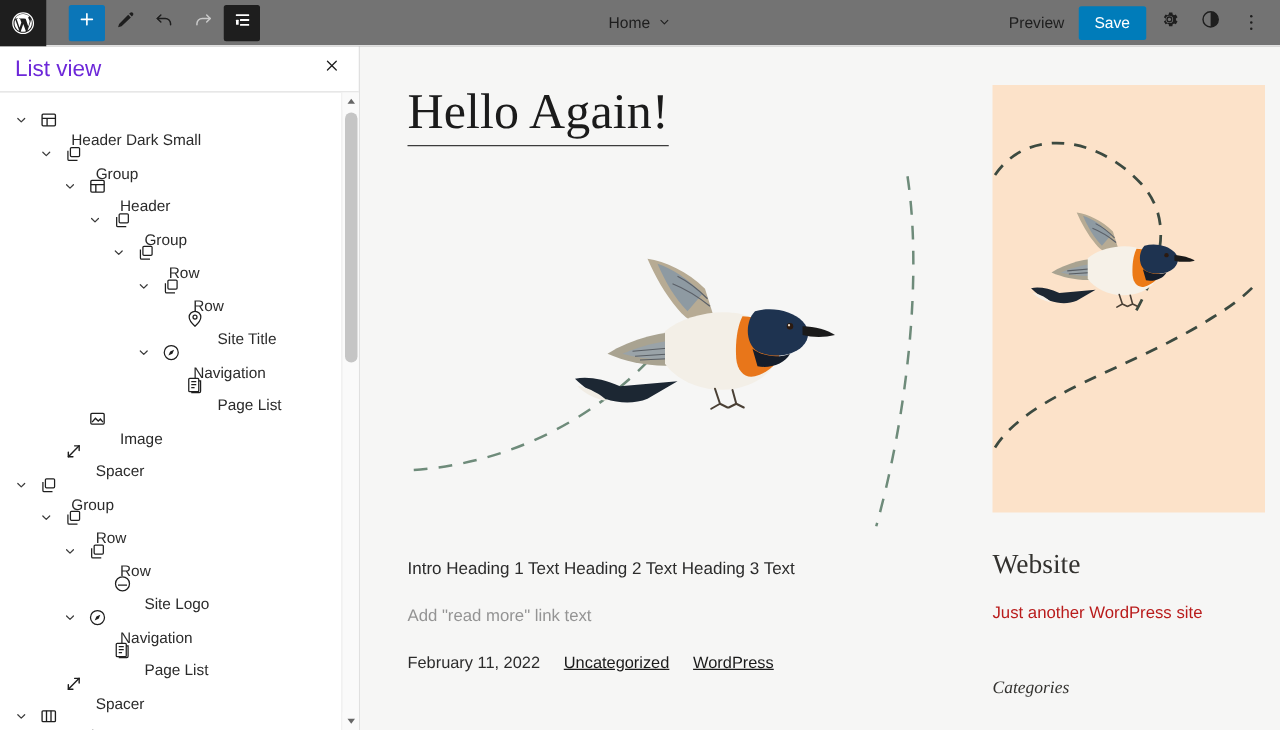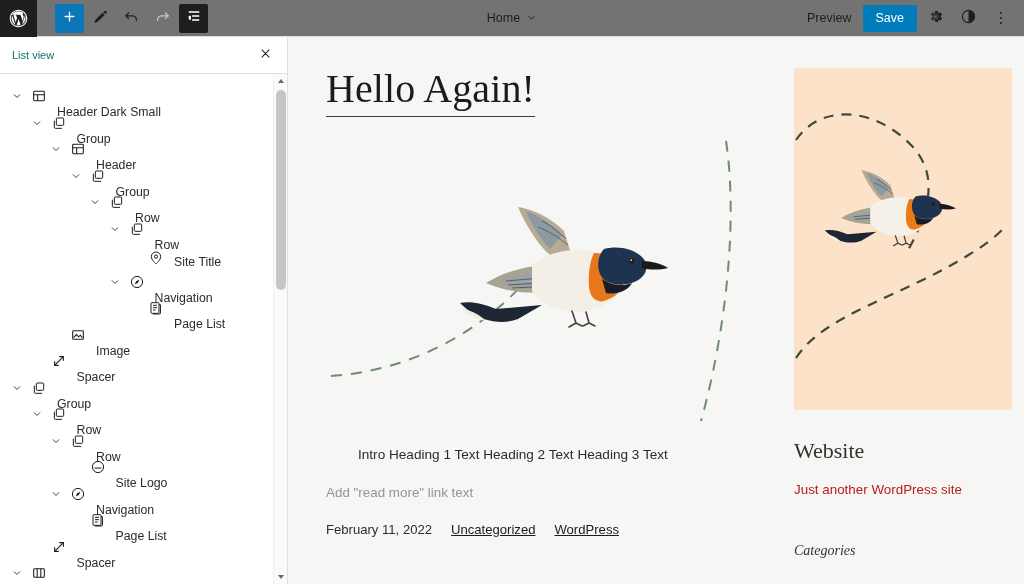--- a/index.html
+++ b/index.html
@@ -79,21 +79,21 @@
     border-right: 1px solid #e0e0e0;
     display: flex; flex-direction: column;
     position: relative;
   }
   .sb-header {
     height: 37px; min-height: 37px;
     display: flex; align-items: center;
     padding: 0 10px 0 12px;
     border-bottom: 1px solid #e0e0e0;
   }
-  .sb-title { font-size: 11px; color: #0f766e; }
+  .sb-title { font-size: 18px; color: #6d28d9; }
   .sb-close {
     margin-left: auto; width: 24px; height: 24px;
     display: flex; align-items: center; justify-content: center;
     cursor: pointer; border-radius: 2px;
   }
   .sb-scrollwrap { flex: 1; position: relative; overflow: hidden; }
   .tree { padding-top: 9px; }
   .tree-row {
     height: 26.5px;
     display: flex; align-items: center;
@@ -159,21 +159,20 @@
   }
 
   .featured-wrap {
     position: relative; height: 300px; margin-top: 14px;
   }
   .featured-wrap svg { position: absolute; inset: 0; width: 100%; height: 100%; }
 
   .excerpt {
     font-size: 13.6px; color: #2c2c2c; line-height: 1.45;
     margin-top: 14px;
-    margin-left: 32px;
   }
   .readmore {
     font-size: 13.4px; color: #949494; margin-top: 20px; cursor: text;
   }
   .meta-row {
     display: flex; align-items: center; gap: 19px;
     margin-top: 22px; font-size: 13.1px; color: #2c2c2c;
   }
   .meta-row .lnk { text-decoration: underline; cursor: pointer; color: #1b1b1b; }
 
@@ -390,21 +389,21 @@
                 </svg>
               </span>
               <span class="blk-icon">
                 <svg xmlns="http://www.w3.org/2000/svg" width="16" height="16" viewBox="0 0 24 24" fill="none" stroke="#1e1e1e" stroke-width="1.5">
                   <rect x="8" y="4.5" width="11" height="11" rx="1.3"></rect>
                   <path d="M5 8.5v10a1.5 1.5 0 0 0 1.5 1.5h10"></path>
                 </svg>
               </span>
               <span class="blk-label">Row</span>
             </div>
-            <div class="tree-row" style="padding-left: 123px; align-items: flex-end;">
+            <div class="tree-row" style="padding-left: 123px;">
               <span class="chev-cell"></span>
               <span class="blk-icon">
                 <svg xmlns="http://www.w3.org/2000/svg" width="16" height="16" viewBox="0 0 24 24" fill="none" stroke="#1e1e1e" stroke-width="1.5">
                   <path d="M12 21s7-6.2 7-11a7 7 0 1 0-14 0c0 4.8 7 11 7 11z"></path>
                   <circle cx="12" cy="10" r="2.4"></circle>
                 </svg>
               </span>
               <span class="blk-label">Site Title</span>
             </div>
             <div class="tree-row" style="padding-left: 103.5px;">

